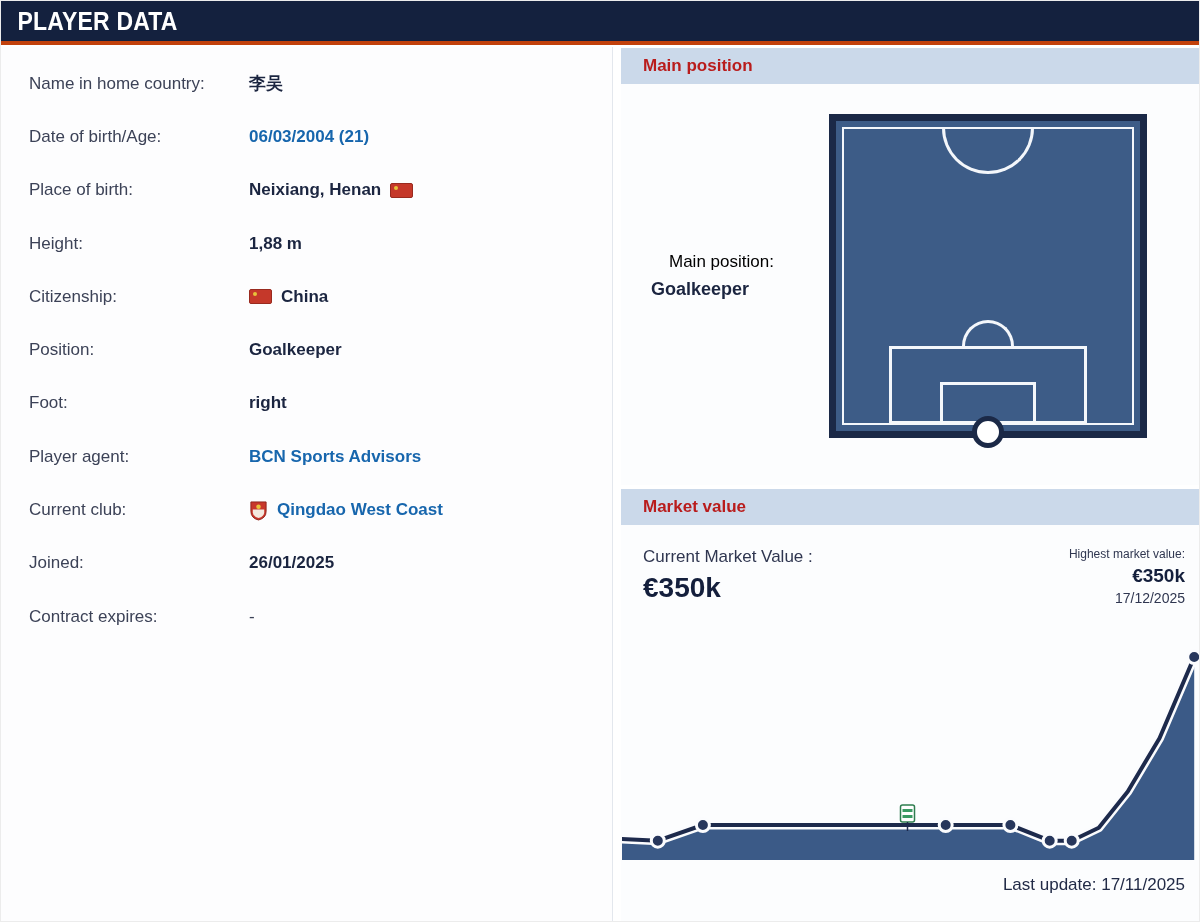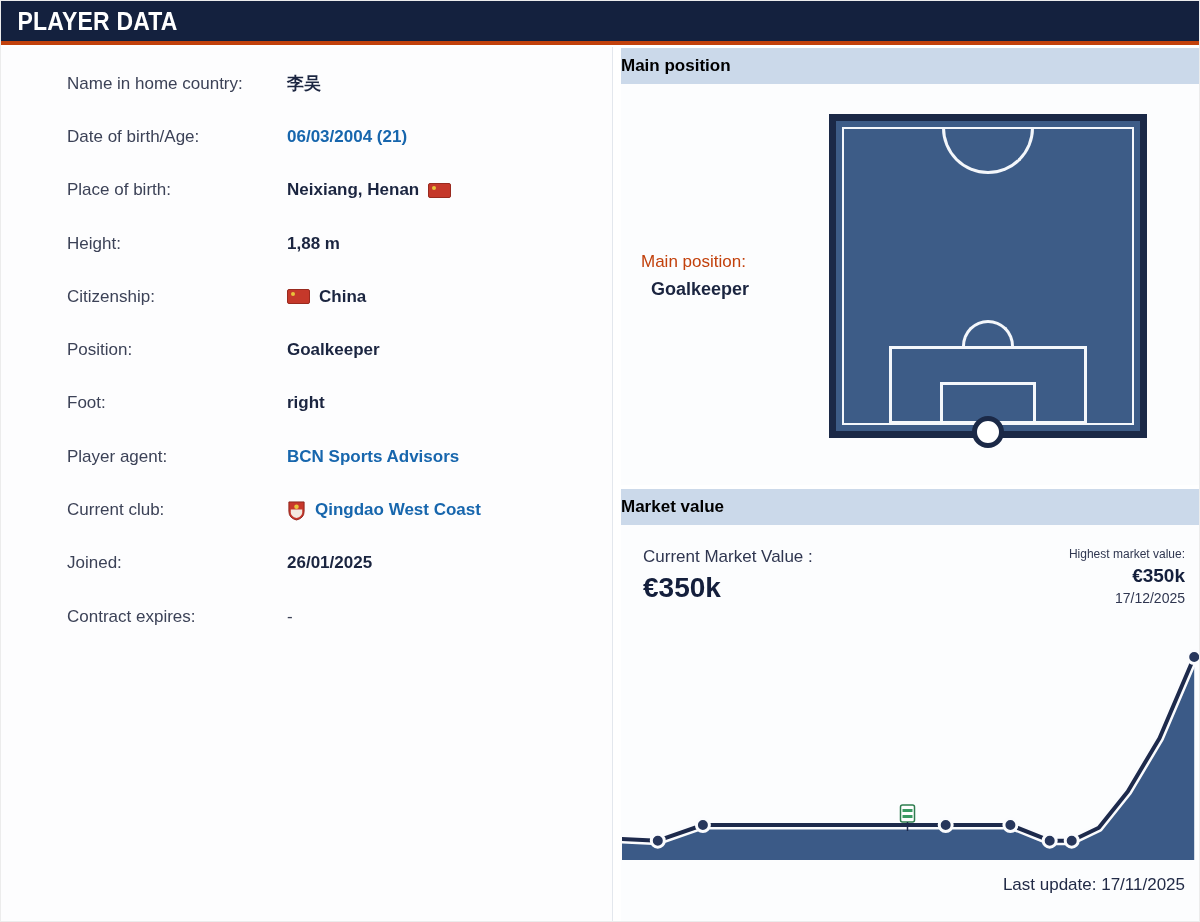--- a/index.html
+++ b/index.html
@@ -15,45 +15,45 @@
             display:flex; align-items:center; }
   .topbar .title { color:#ffffff; font-size:25px; font-weight:bold;
                    padding-left:18px; transform:scaleX(0.92); transform-origin:left center;
                    letter-spacing:0.2px; white-space:nowrap; }
 
   
   .left-panel { position:absolute; left:0; top:46px; width:612px; height:876px;
                 background:#fdfdfe; border-right:1px solid #e3e7ed; }
   .rows { padding-top:10px; }
   .row { display:flex; align-items:center; height:53.3px; padding-left:28px; }
-  .lbl { width:220px; font-size:17px; color:#3c4257; flex:none;margin-left:38px; }
+  .lbl { width:220px; font-size:17px; color:#3c4257; flex:none; }
   .val { font-size:17px; font-weight:bold; color:#1b2540; display:flex; align-items:center; gap:9px; }
   .v-link { color:#1766ad; cursor:pointer; }
   .v-plain { font-weight:normal; color:#3c4257; }
 
   .flag { display:inline-block; width:23px; height:15px; background:#c5382a;
           border:1px solid #992a1f; border-radius:2px; position:relative; flex:none; }
   .flag::after { content:""; position:absolute; left:3px; top:2px; width:4px; height:4px;
                  background:#e8c33a; border-radius:50%; }
 
   .crest { width:19px; height:21px; flex:none; }
 
   
   .right-col { position:absolute; left:620px; top:44px; width:580px; height:878px; }
   .panel-header { position:absolute; left:0; width:580px; height:36px; background:#cbd9ea;
-                  color:#000000; font-size:17px; font-weight:bold; line-height:36px;
-                  }
+                  color:#b91c1c; font-size:17px; font-weight:bold; line-height:36px;
+                  padding-left:22px; }
   .mp-header { top:3px; }
   .mp-body  { position:absolute; left:0; top:39px; width:580px; height:401px; background:#fcfdfe; }
   .mv-header { top:444px; }
   .mv-body  { position:absolute; left:0; top:480px; width:580px; height:398px; background:#fcfdfe; }
 
   
   .mp-label-block { position:absolute; left:20px; top:168px; }
-  .mp-label { font-size:17px; color:#c2410c; }
+  .mp-label { font-size:17px; color:#000000;margin-left:28px; }
   .mp-value { font-size:18px; font-weight:bold; color:#1b2540; margin:7px 0 0 10px; }
 
   
   .pitch { position:absolute; left:208px; top:30px; width:318px; height:324px;
            background:#3d5c87; border:7px solid #1b2947; }
   .pitch-line { position:absolute; left:6px; top:6px; right:6px; bottom:6px;
                 border:2px solid #f4f7fb; }
   .center-arc { position:absolute; left:50%; top:7px; transform:translateX(-50%);
                 width:92px; height:46px; border:3px solid #f4f7fb; border-top:none;
                 border-radius:0 0 49px 49px / 0 0 49px 49px; }

